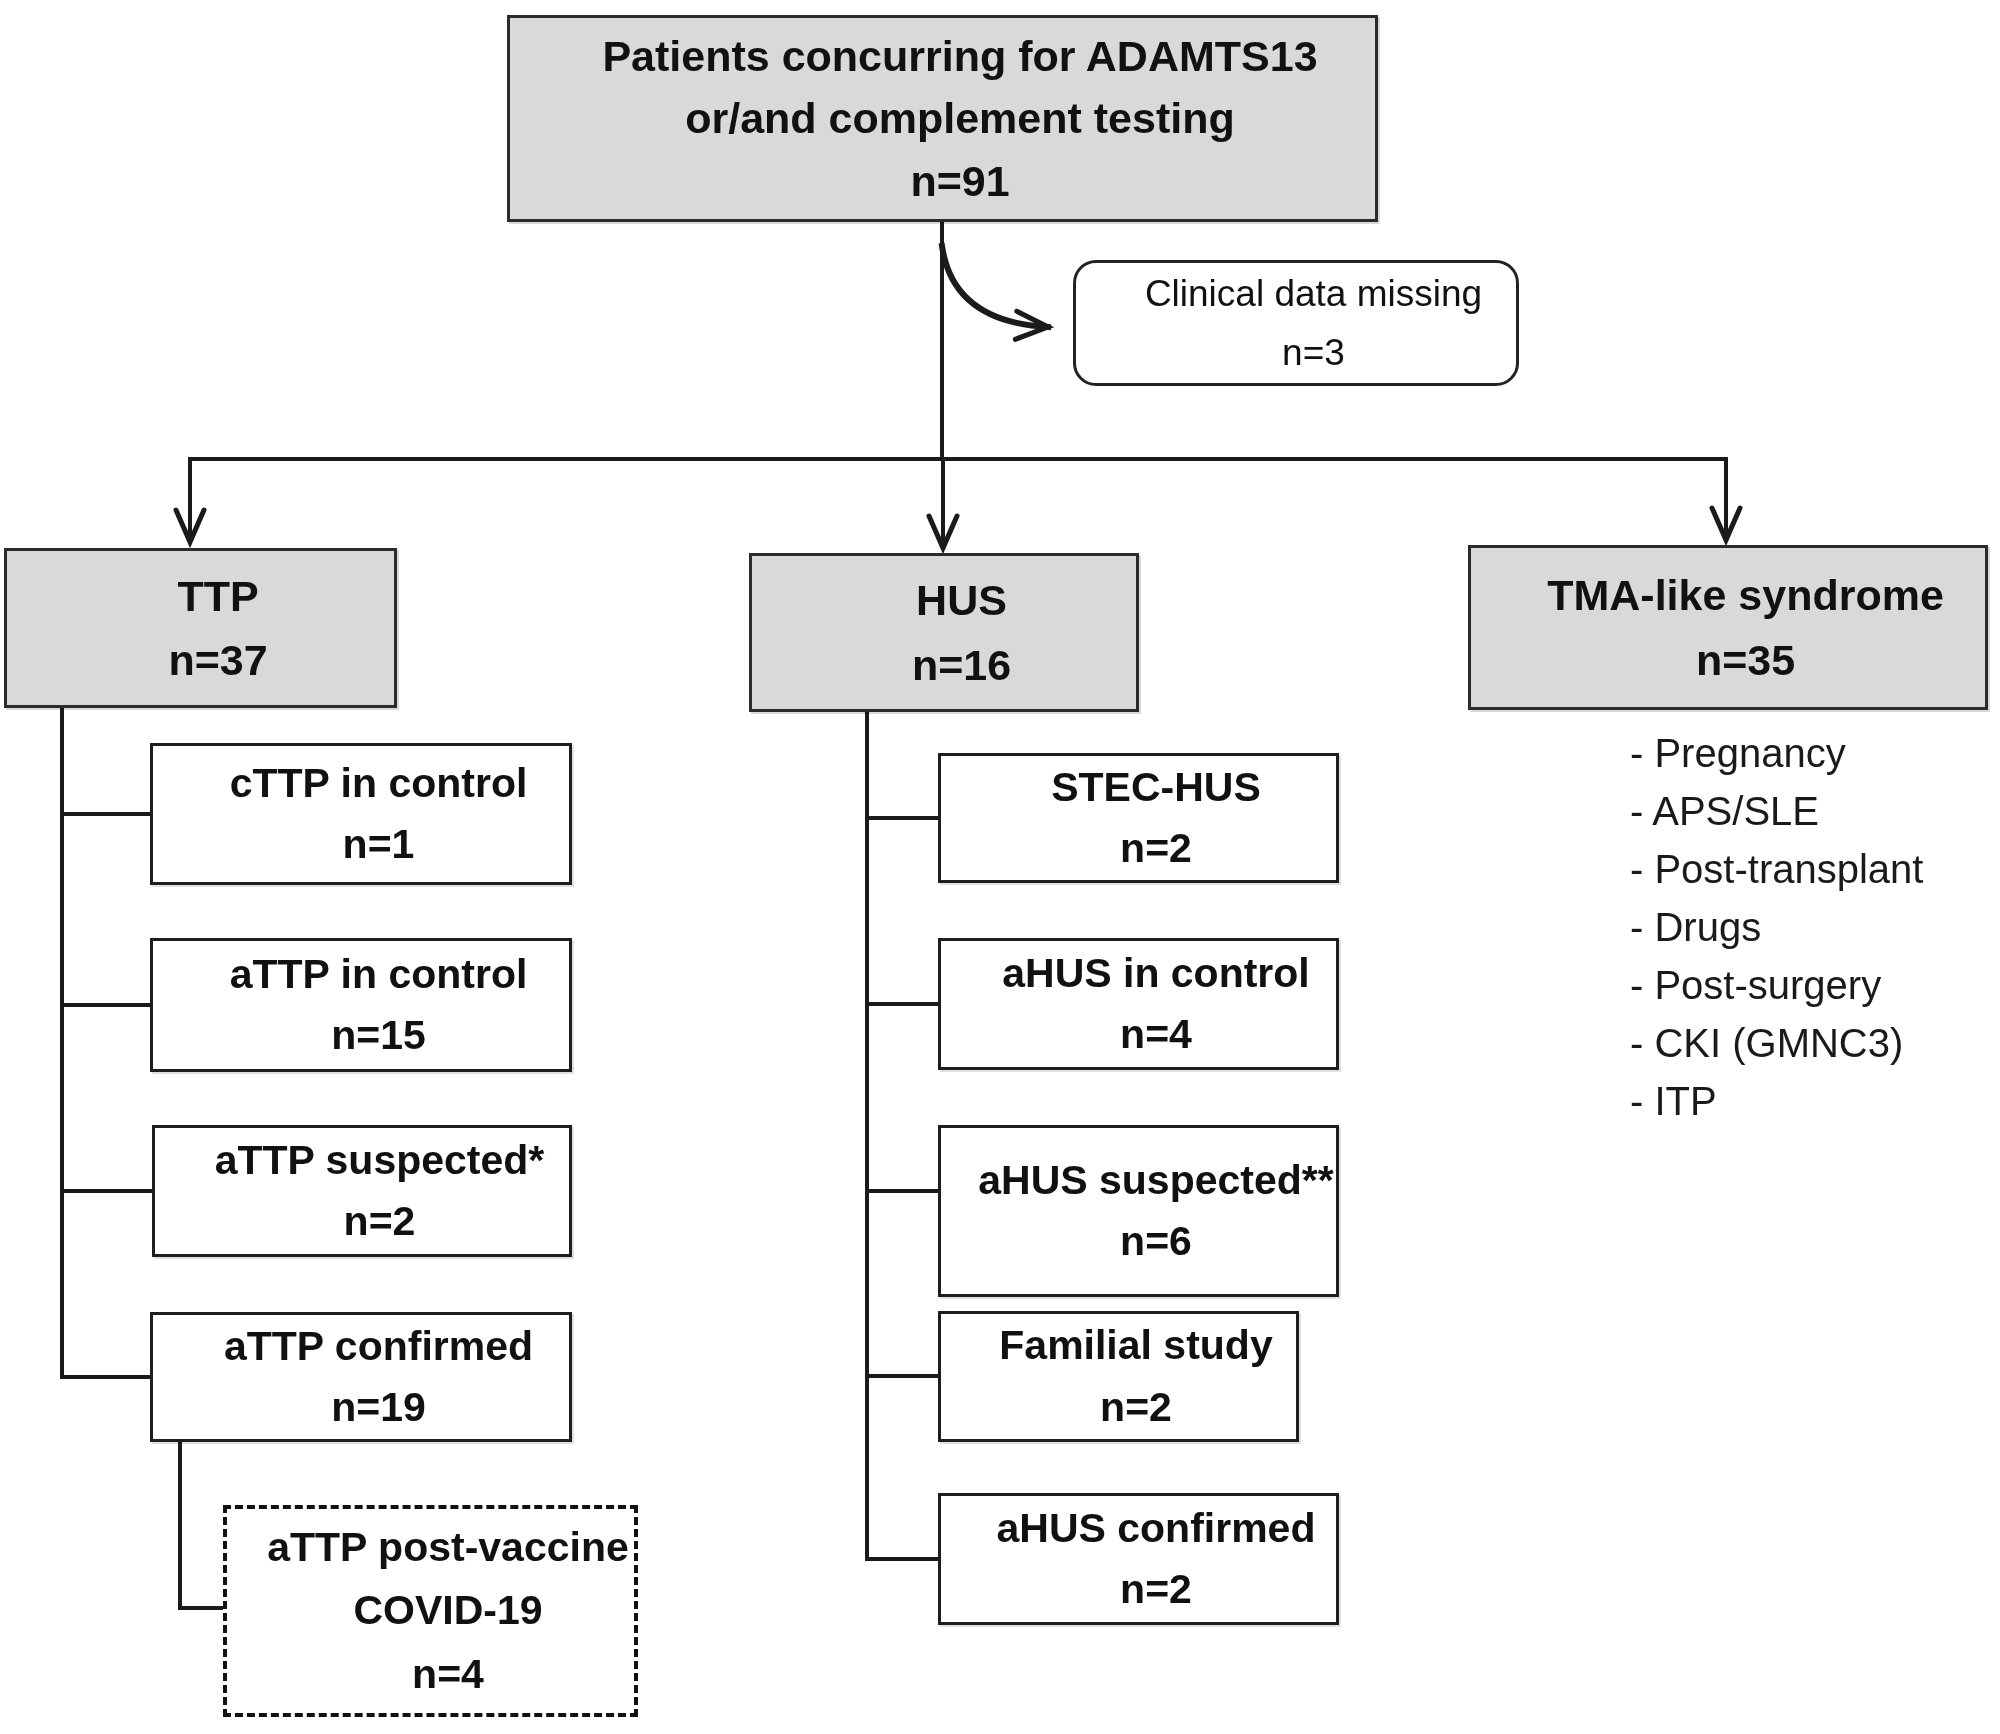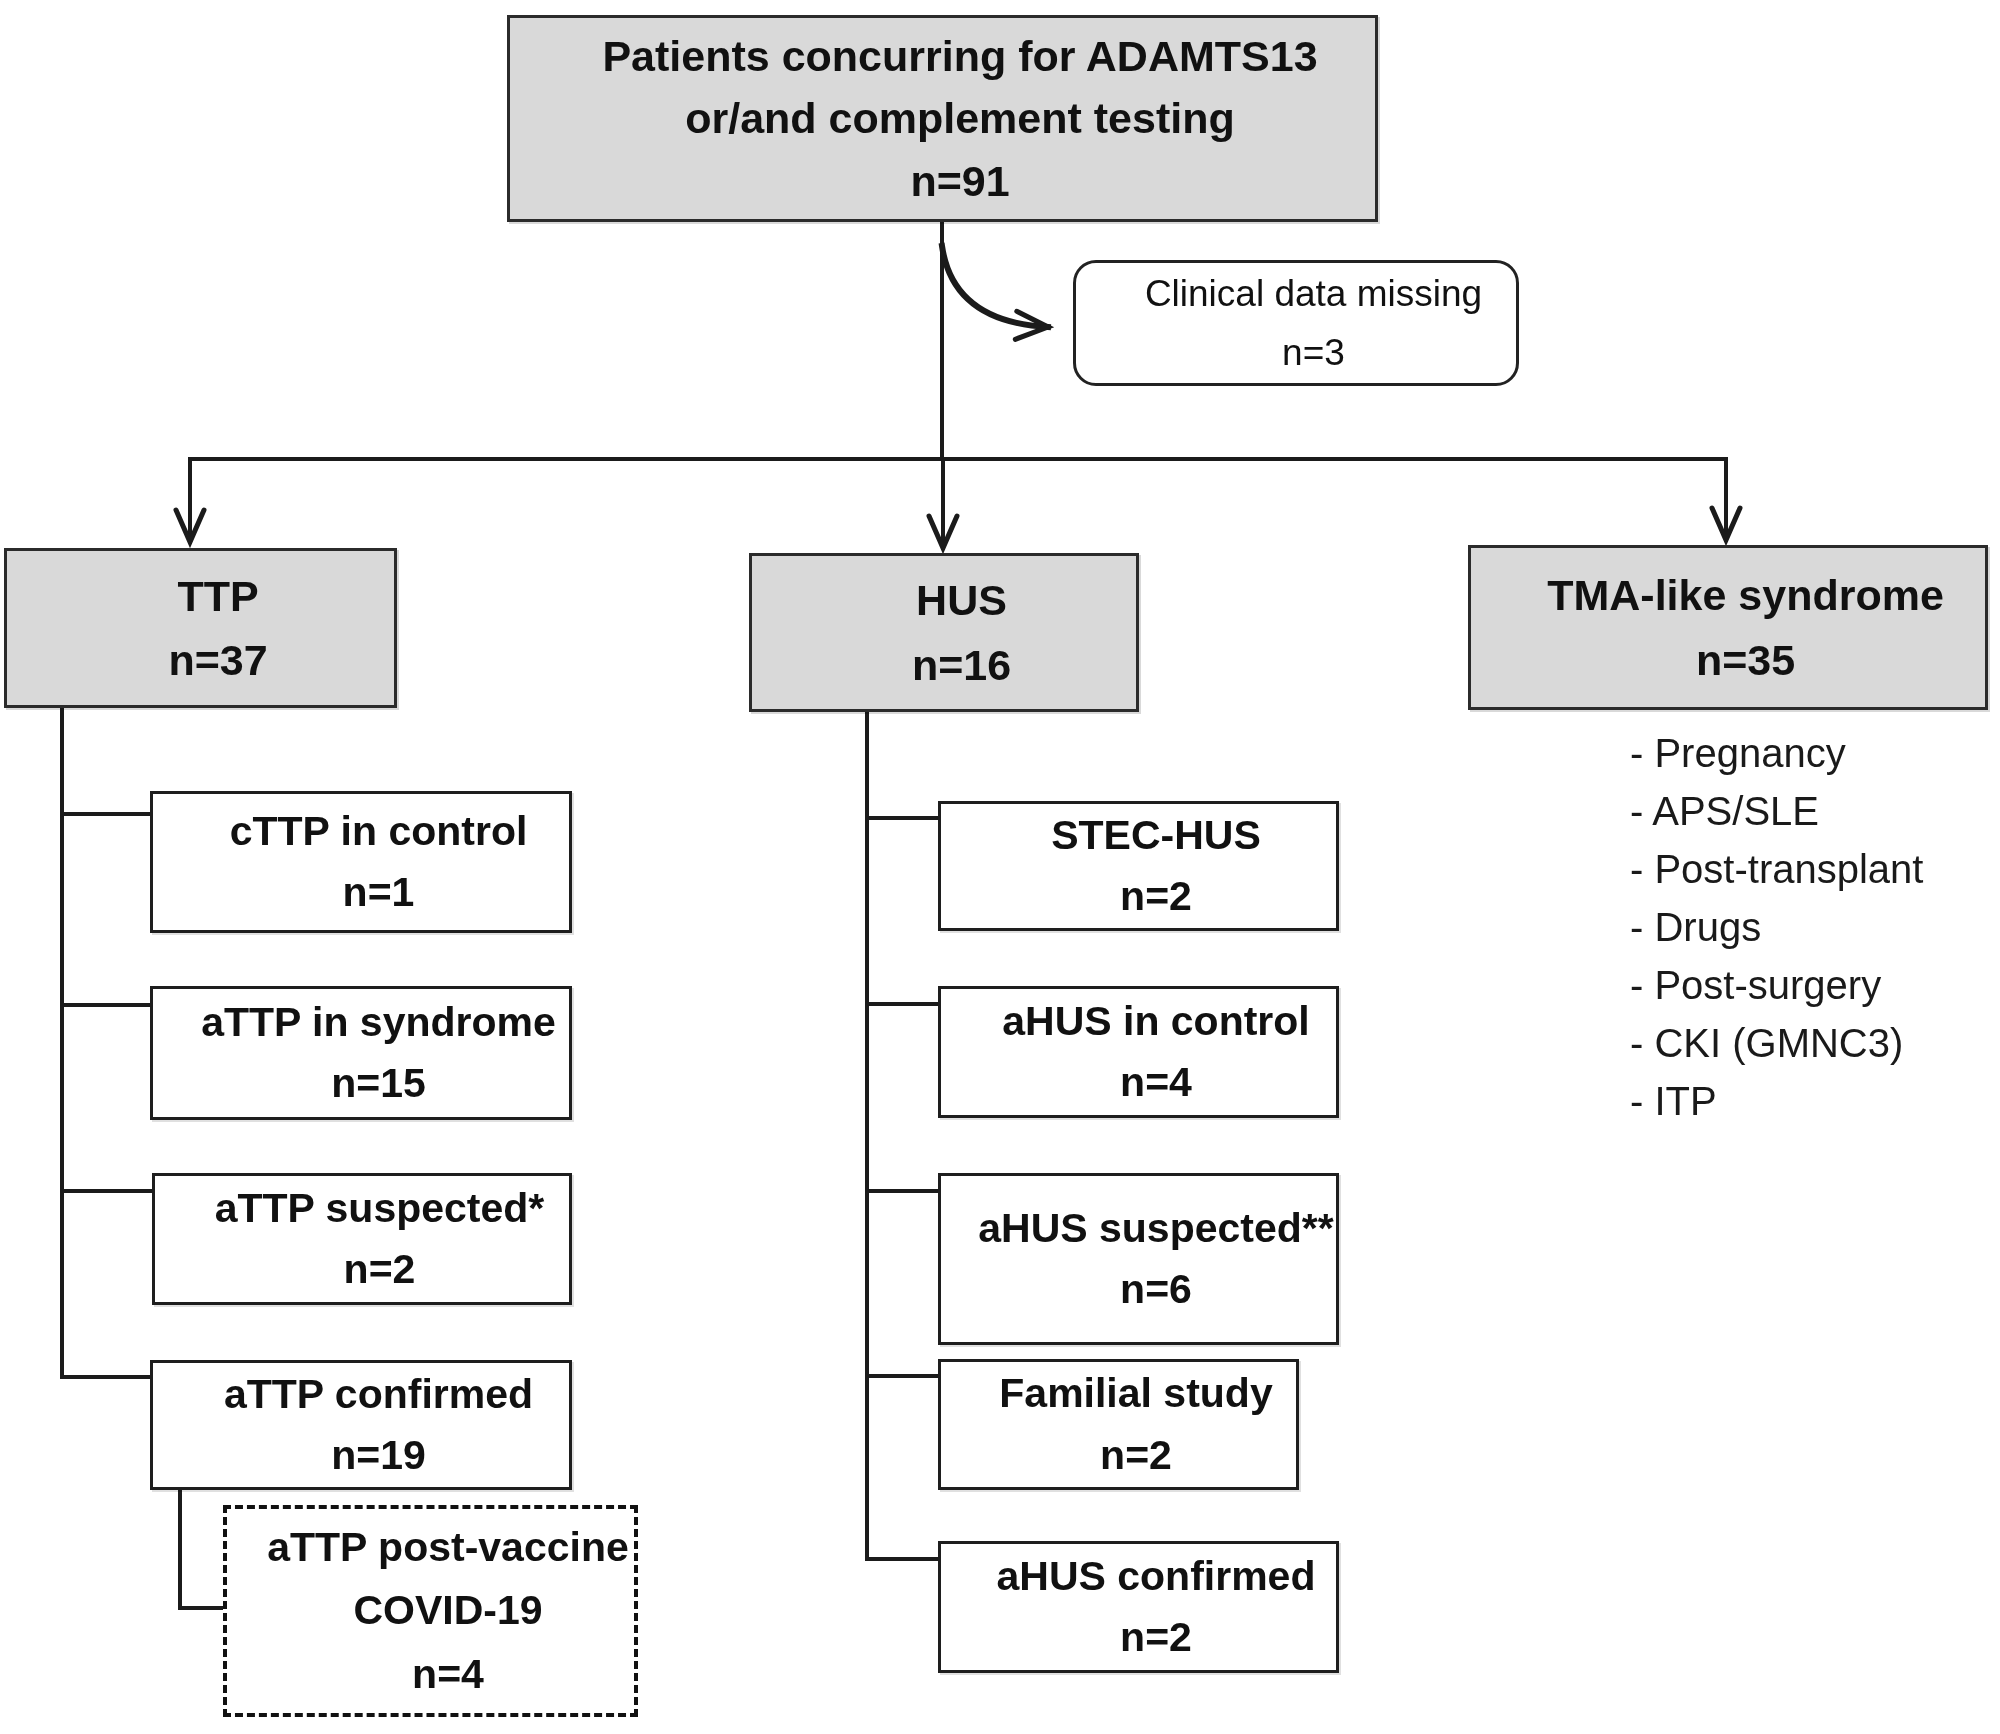--- a/index.html
+++ b/index.html
@@ -37,21 +37,20 @@
     line-height:1.5;
     box-shadow:2px 2px 0 rgba(0,0,0,0.15);
   }
   .white{
     background:#ffffff;
     border:3px solid #1e1e1e;
     font-weight:700;
     font-size:41px;
     line-height:1.5;
     box-shadow:2px 2px 0 rgba(0,0,0,0.12);
-    margin-top:48px;
   }
   .rounded{
     background:#ffffff;
     border:3px solid #222;
     border-radius:24px;
     font-weight:400;
     font-size:37px;
     line-height:1.6;
   }
   .dashedbox{
@@ -146,21 +145,21 @@
   <div class="box gray" style="left:4px;top:548px;width:393px;height:160px;">
     <span class="t">TTP</span>
     <span class="n">n=37</span>
   </div>
 
   <div class="box white" style="left:150px;top:743px;width:422px;height:142px;">
     <span class="t">cTTP in control</span>
     <span class="n">n=1</span>
   </div>
   <div class="box white" style="left:150px;top:938px;width:422px;height:134px;">
-    <span class="t">aTTP in syndrome</span>
+    <span class="t">aTTP in control</span>
     <span class="n">n=15</span>
   </div>
   <div class="box white" style="left:152px;top:1125px;width:420px;height:132px;">
     <span class="t">aTTP suspected*</span>
     <span class="n">n=2</span>
   </div>
   <div class="box white" style="left:150px;top:1312px;width:422px;height:130px;">
     <span class="t">aTTP confirmed</span>
     <span class="n">n=19</span>
   </div>

